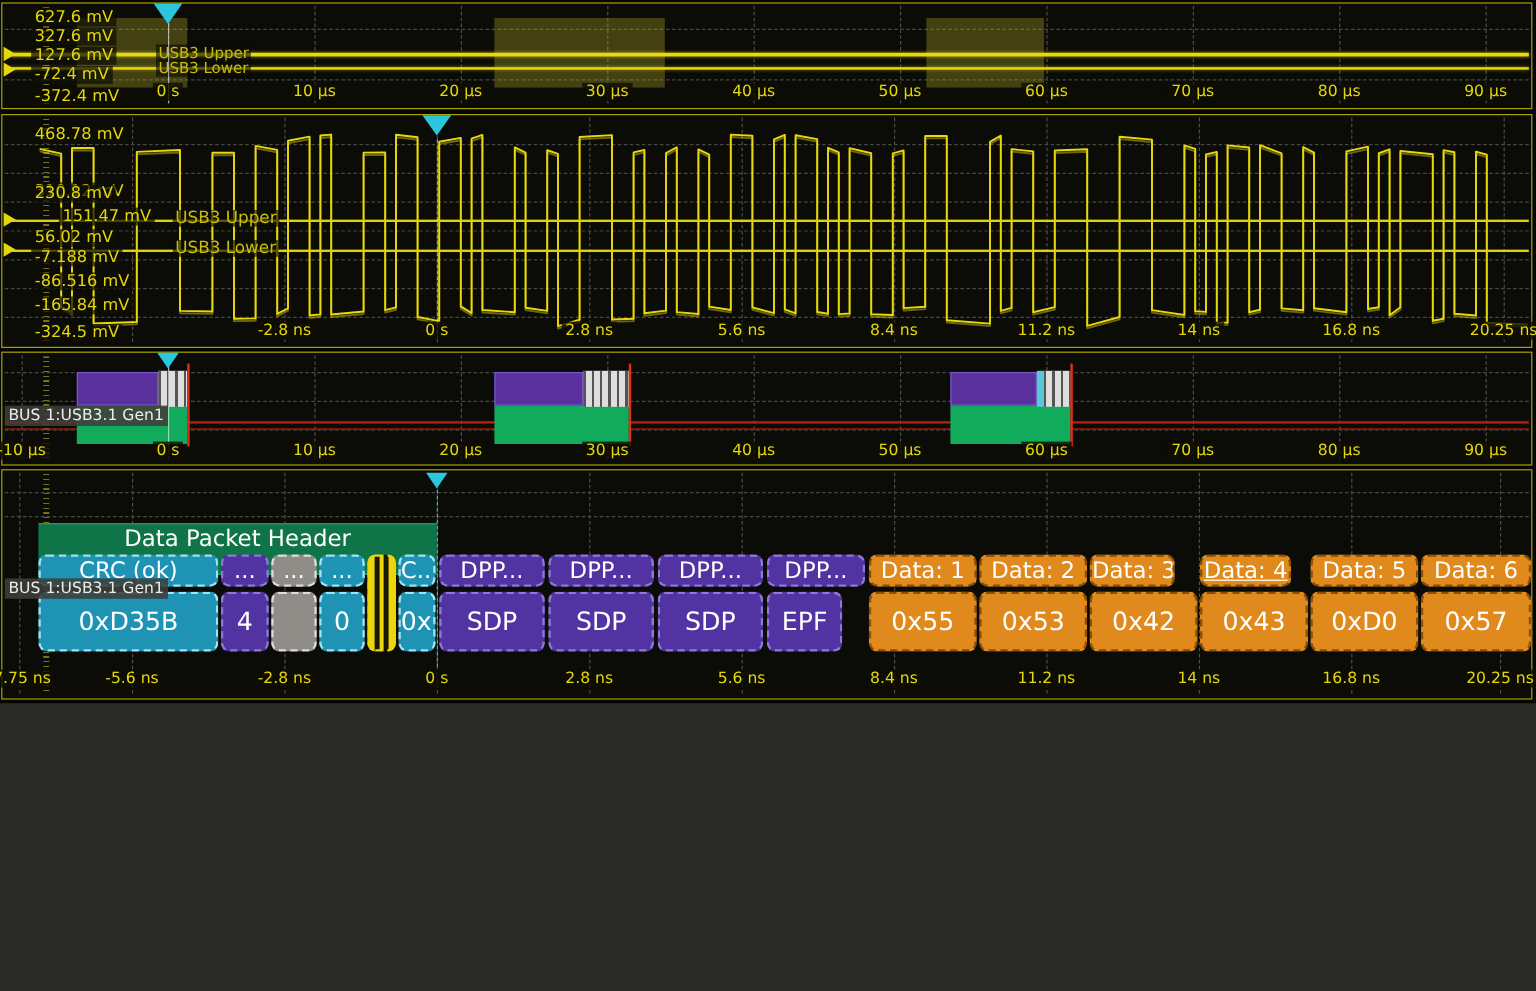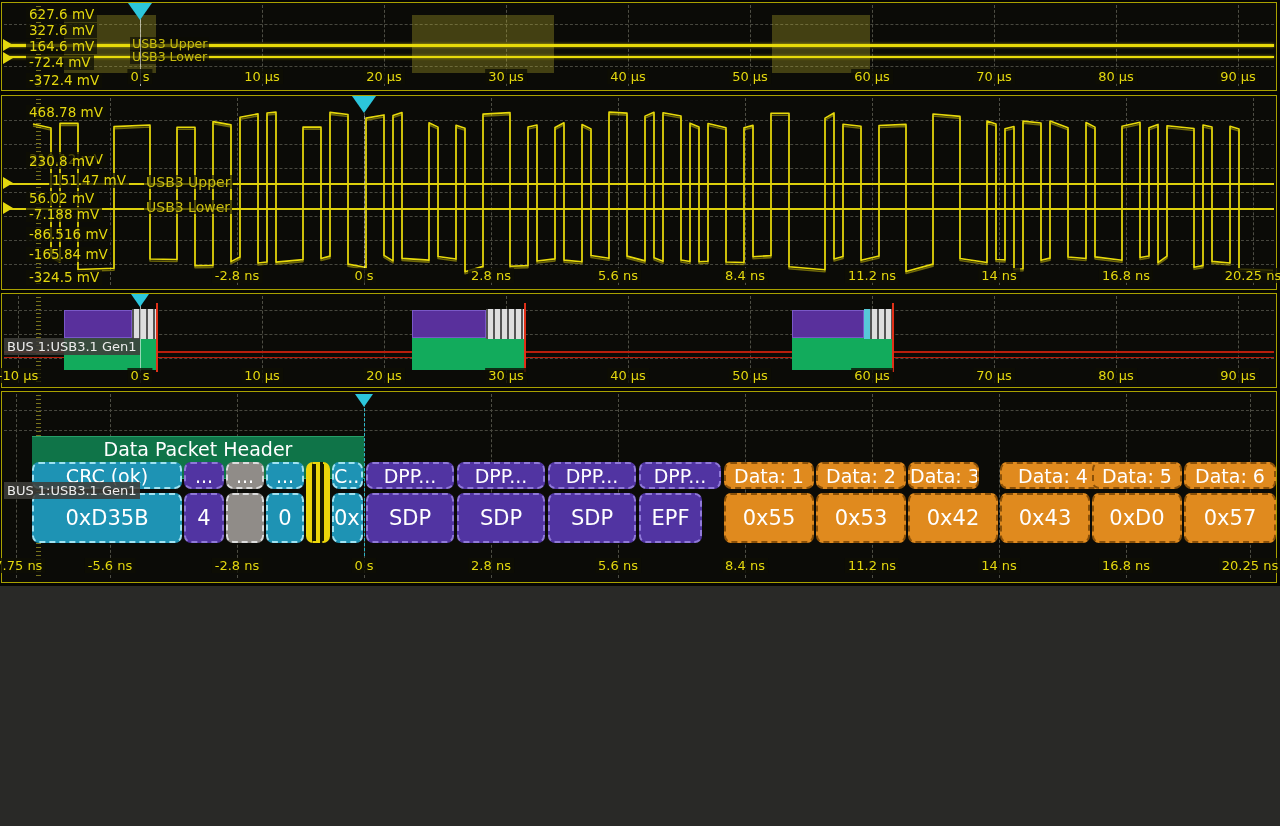--- a/index.html
+++ b/index.html
@@ -90,21 +90,21 @@
     <div class="trace" style="top:53px;height:2px"></div>
     <div class="siglabel" style="left:128px;top:34px">USB3 Upper</div>
     <div class="siglabel" style="left:128px;top:47px">USB3 Lower</div>
     <div class="chan" style="top:36px"></div>
     <div class="chan" style="top:49px"></div>
     <div class="trigline" style="left:138px;top:16px;bottom:4px"></div>
     <div class="trig" style="left:138px;top:0"></div>
     <div id="p1vlabels">
         <div class="vlabel" style="left: 24px; top: 4px;">627.6 mV</div>
         <div class="vlabel" style="left: 24px; top: 20px;">327.6 mV</div>
-        <div class="vlabel" style="left: 24px; top: 36px;">164.6 mV</div>
+        <div class="vlabel" style="left: 24px; top: 36px;">127.6 mV</div>
         <div class="vlabel" style="left: 24px; top: 52px;">-72.4 mV</div>
         <div class="vlabel" style="left: 24px; top: 70px;">-372.4 mV</div>
       </div>
     <div id="p1ticks">
         <div class="tlabel" style="left: 138px; top: 66px;">0 s</div>
         <div class="tlabel" style="left: 260px; top: 66px;">10 µs</div>
         <div class="tlabel" style="left: 382px; top: 66px;">20 µs</div>
         <div class="tlabel" style="left: 504px; top: 66px;">30 µs</div>
         <div class="tlabel" style="left: 626px; top: 66px;">40 µs</div>
         <div class="tlabel" style="left: 748px; top: 66px;">50 µs</div>
@@ -261,21 +261,21 @@
         <div class="cellbox clabel c-purple" style="left: 546px; width: 88px;">DPP...</div>
         <div class="cellbox cvalue c-purple" style="left: 546px; width: 88px;">SDP</div>
         <div class="cellbox clabel c-purple" style="left: 637px; width: 82px;">DPP...</div>
         <div class="cellbox cvalue c-purple" style="left: 637px; width: 63px;">EPF</div>
         <div class="cellbox clabel c-orange" style="left: 722px; width: 90px;">Data: 1</div>
         <div class="cellbox cvalue c-orange" style="left: 722px; width: 90px;">0x55</div>
         <div class="cellbox clabel c-orange" style="left: 814px; width: 90px;">Data: 2</div>
         <div class="cellbox cvalue c-orange" style="left: 814px; width: 90px;">0x53</div>
         <div class="cellbox clabel c-orange" style="left: 906px; width: 71px;">Data: 3</div>
         <div class="cellbox cvalue c-orange" style="left: 906px; width: 90px;">0x42</div>
-        <div class="cellbox clabel c-orange" style="left: 998px; width: 106px;">Data: 4</div>
+        <div class="cellbox clabel c-orange" style="left: 998px; width: 76px; text-decoration: underline;">Data: 4</div>
         <div class="cellbox cvalue c-orange" style="left: 998px; width: 90px;">0x43</div>
         <div class="cellbox clabel c-orange" style="left: 1090px; width: 90px;">Data: 5</div>
         <div class="cellbox cvalue c-orange" style="left: 1090px; width: 90px;">0xD0</div>
         <div class="cellbox clabel c-orange" style="left: 1182px; width: 92px;">Data: 6</div>
         <div class="cellbox cvalue c-orange" style="left: 1182px; width: 92px;">0x57</div>
       </div>
     <div class="trigline dash" style="left:362px;top:16px;bottom:26px"></div>
     <div class="trig small" style="left:362px;top:2px"></div>
     <div class="buslabel" style="left:2px;top:90px">BUS 1:USB3.1 Gen1</div>
     <div id="p4ticks">

